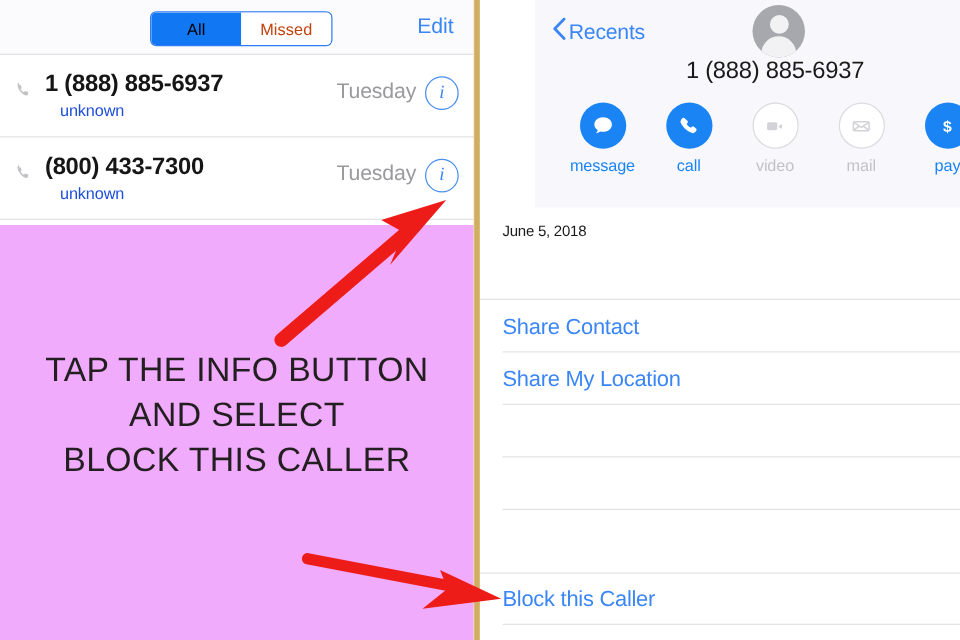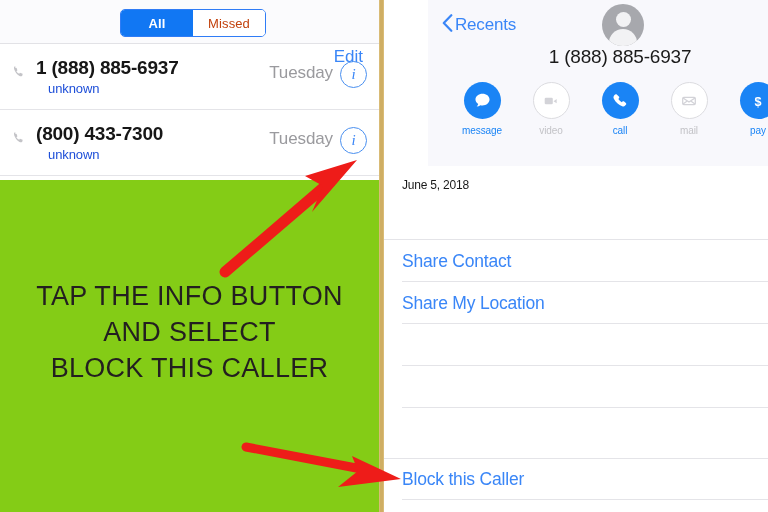--- a/index.html
+++ b/index.html
@@ -17,24 +17,24 @@
   .recents-header{position:relative;height:44px;background:#fbfbfd;}
   .seg-control{
     position:absolute;left:120px;top:9px;width:144px;height:26px;
     border:1px solid #2f7cf6;border-radius:5px;overflow:hidden;display:flex;
     background:#ffffff;
   }
   .seg-btn{
     flex:1;display:flex;align-items:center;justify-content:center;
     font-size:13px;letter-spacing:.1px;line-height:1;
   }
-  .seg-btn.active{background:#1177f3;color:#ffffff;font-weight:700;text-align:center;}
+  .seg-btn.active{background:#1177f3;color:#000000;font-weight:400;text-align:center;}
   .seg-btn.inactive{background:#ffffff;color:#c2410c;}
   .edit-btn{
-    position:absolute;right:16px;top:12px;color:#3a86f7;font-size:17px;line-height:1;margin-top:36px;
+    position:absolute;right:16px;top:12px;color:#3a86f7;font-size:17px;line-height:1;
   }
   .hdr-rule{position:absolute;left:0;right:0;bottom:0;height:1px;background:#e2e2e6;}
 
   .call-row{position:relative;height:66px;}
   .call-row .rule{position:absolute;left:0;right:0;bottom:0;height:1px;background:#e4e4e8;}
   .call-icon{
     position:absolute;left:12px;top:20px;width:16px;height:16px;color:#c3c3c7;
   }
   .call-icon svg{display:block;}
   .call-number{
@@ -49,21 +49,21 @@
   }
   .info-btn{
     position:absolute;right:12px;top:17px;width:25px;height:25px;border-radius:50%;
     border:1.4px solid #4a90f0;color:#3a86f7;
     display:flex;align-items:center;justify-content:center;
     font-family:"Liberation Serif",serif;font-style:italic;font-size:15px;
   }
 
   
   .orange-block{
-    position:absolute;left:0;top:180px;width:379px;height:332px;background:#84cc16;
+    position:absolute;left:0;top:180px;width:379px;height:332px;background:#f0abfc;
   }
   .callout-text{
     position:absolute;left:0;top:98px;width:379px;text-align:center;
     color:#231f20;font-size:27px;line-height:36px;letter-spacing:.3px;
   }
   .callout-text div{white-space:nowrap;}
 
   
   .arrows{position:absolute;left:0;top:0;width:768px;height:512px;pointer-events:none;}
 
@@ -90,21 +90,21 @@
   }
 
   .actions{position:absolute;left:0;top:82px;width:384px;display:flex;justify-content:space-between;padding:0 26px;box-sizing:border-box;}
   .action{width:56px;text-align:center;}
   .action .bubble{
     width:37px;height:37px;border-radius:50%;margin:0 auto 6px;
     display:flex;align-items:center;justify-content:center;
   }
   .action.on .bubble{background:#1a84f5;}
   .action.off .bubble{background:#ffffff;border:1.4px solid #dcdce0;box-sizing:border-box;}
-  .action .lbl{font-size:10px;letter-spacing:-.1px;}
+  .action .lbl{font-size:13px;letter-spacing:-.1px;}
   .action.on .lbl{color:#1a84f5;}
   .action.off .lbl{color:#c3c3c7;}
 
   .date-row{
     position:absolute;left:0;top:166px;width:384px;height:74px;background:#ffffff;
   }
   .date-row .d-label{position:absolute;left:18px;top:12px;font-size:12px;color:#1a1a1a;letter-spacing:-.2px;}
   .date-row .d-rule{position:absolute;left:0;right:0;bottom:0;height:1px;background:#e4e4e8;}
 
   .menu{position:absolute;left:0;top:240px;width:384px;}
@@ -201,37 +201,37 @@
 
         <div class="action on">
           <div class="bubble">
             <svg width="19" height="19" viewBox="0 0 20 20">
                 <path d="M10 3C5.9 3 2.6 5.7 2.6 9c0 1.9 1.1 3.6 2.9 4.7-.2.9-.7 1.9-1.6 2.7 1.6-.2 2.9-.8 3.8-1.5.7.2 1.5.3 2.3.3 4.1 0 7.4-2.7 7.4-6.2S14.1 3 10 3z" fill="#ffffff"></path>
               </svg>
           </div>
           <div class="lbl">message</div>
         </div>
 
+        <div class="action on">
+          <div class="bubble">
+            <svg width="18" height="18" viewBox="0 0 20 20">
+                <path d="M6.1 2.6c-.8-.3-1.7 0-2.2.7l-.8 1.2c-.5.8-.5 1.8-.1 2.6 1 2.1 2.5 4 4.3 5.6 1.7 1.5 3.7 2.6 5.8 3.3.8.3 1.8.1 2.4-.6l1-1.1c.6-.6.6-1.6 0-2.2l-1.9-1.6c-.5-.4-1.3-.4-1.8 0l-.9.8c-1.5-.8-2.8-2-3.8-3.4l.8-.9c.4-.5.4-1.2.1-1.7L6.1 2.6z" fill="#ffffff"></path>
+              </svg>
+          </div>
+          <div class="lbl">call</div>
+        </div>
+
         <div class="action off">
           <div class="bubble">
             <svg width="18" height="18" viewBox="0 0 20 20">
                 <rect x="3" y="6.5" width="9" height="7" rx="1.4" fill="#d3d3d8"></rect>
                 <path d="M12.8 10.2l3.5-2.3v4.6l-3.5-2.3z" fill="#d3d3d8"></path>
               </svg>
           </div>
           <div class="lbl">video</div>
-        </div>
-
-        <div class="action on">
-          <div class="bubble">
-            <svg width="18" height="18" viewBox="0 0 20 20">
-                <path d="M6.1 2.6c-.8-.3-1.7 0-2.2.7l-.8 1.2c-.5.8-.5 1.8-.1 2.6 1 2.1 2.5 4 4.3 5.6 1.7 1.5 3.7 2.6 5.8 3.3.8.3 1.8.1 2.4-.6l1-1.1c.6-.6.6-1.6 0-2.2l-1.9-1.6c-.5-.4-1.3-.4-1.8 0l-.9.8c-1.5-.8-2.8-2-3.8-3.4l.8-.9c.4-.5.4-1.2.1-1.7L6.1 2.6z" fill="#ffffff"></path>
-              </svg>
-          </div>
-          <div class="lbl">call</div>
         </div>
 
         <div class="action off">
           <div class="bubble">
             <svg width="18" height="18" viewBox="0 0 20 20">
                 <rect x="3" y="6" width="14" height="8" rx="1.2" fill="none" stroke="#d3d3d8" stroke-width="1.4"></rect>
                 <path d="M3.4 6.6L10 11l6.6-4.4M3.4 13.4L8 10M16.6 13.4L12 10" stroke="#d3d3d8" stroke-width="1.4" fill="none"></path>
               </svg>
           </div>
           <div class="lbl">mail</div>

